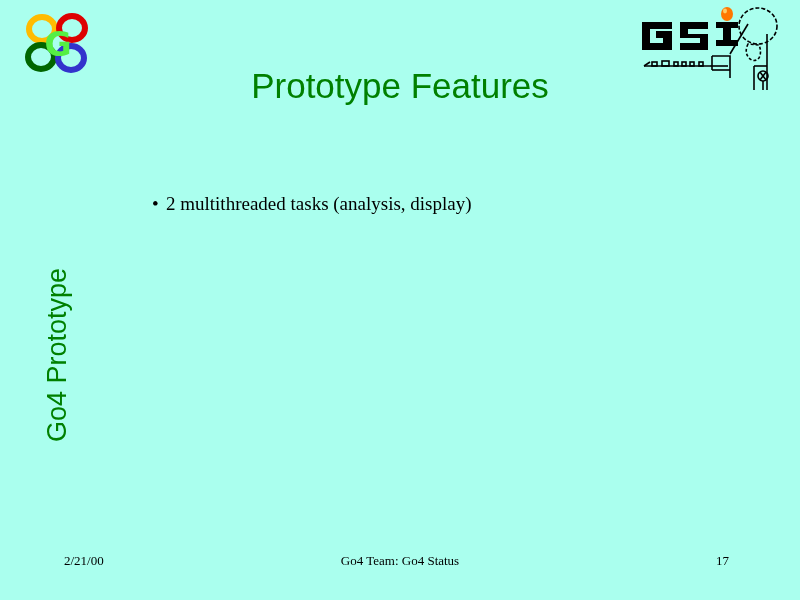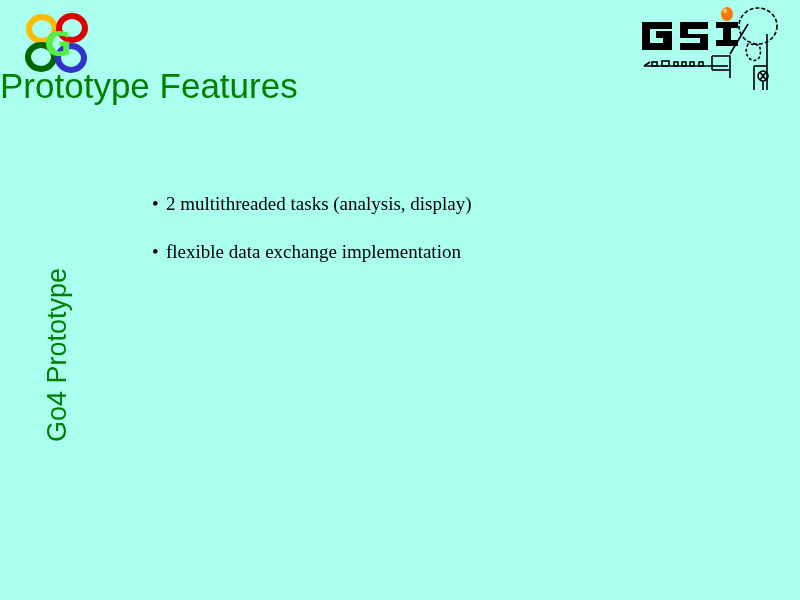--- a/index.html
+++ b/index.html
@@ -82,21 +82,21 @@
     width: 152px;
     height: 88px;
   }
 
   
   #slide-title {
     position: absolute;
     left: 0;
     top: 64px;
     width: 800px;
-    text-align: left;
+    text-align: center;
     font-family: "Liberation Sans", sans-serif;
     font-size: 35px;
     line-height: 44px;
     color: #008000;
     white-space: nowrap;
   }
 
   
   #side-label {
     position: absolute;
@@ -226,19 +226,21 @@
   </div>
 
   <div id="slide-title">Prototype Features</div>
 
   <div id="side-label">Go4 Prototype</div>
 
   <div id="bullet-list">
     <div class="bullet-item">
       <span class="bullet-glyph">•</span><span>2 multithreaded tasks (analysis, display)</span>
     </div>
-    <div class="bullet-item">
-      <span class="bullet-glyph">•</span><span>flexible data exchange implementation</span>
-    </div>
-  </div>
-
+  </div>
+
+  <div id="footer">
+    <span id="footer-date">2/21/00</span>
+    <span id="footer-center">Go4 Team: Go4 Status</span>
+    <span id="footer-page">17</span>
+  </div>
 
 </div>
 
 </body></html>

